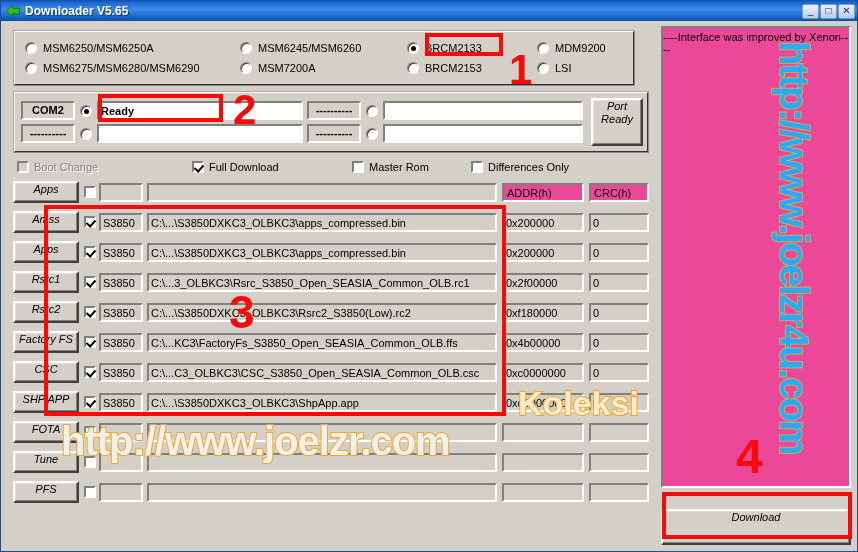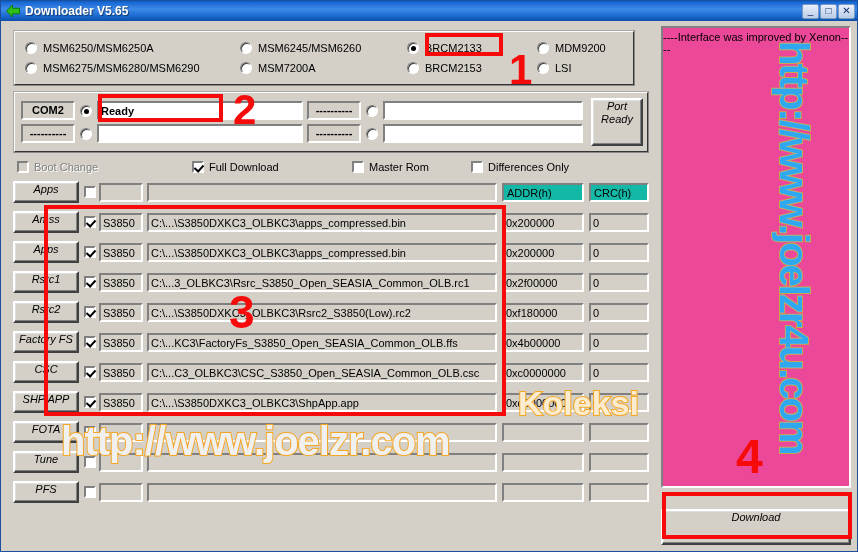--- a/index.html
+++ b/index.html
@@ -165,21 +165,21 @@
     height: 30px;
   }
   .row-btn { width: 66px; height: 22px; margin-right: 4px; }
   .row-chk { width: 14px; display:flex; justify-content:center; margin-right:2px; }
   .row-chk .chk { width:12px; height:12px; }
   .row-ver { width: 44px; }
   .row-path { flex: 1 1 auto; margin-left: 4px; }
   .row-addr { width: 82px; margin-left: 5px; }
   .row-crc { width: 60px; margin-left: 5px; }
   .hdr-cell {
-    height: 19px; background:#14b8a6;
+    height: 19px; background:#ec4899;
     border: 2px solid; border-color:#808080 #ffffff #ffffff #808080;
     font-size:11px; line-height:15px; padding:1px 3px; color:#000;
   }
 
   
   .log {
     flex: 1 1 auto;
     background:#ec4899;
     border: 2px solid; border-color:#808080 #ffffff #ffffff #808080;
     padding: 3px 0;

